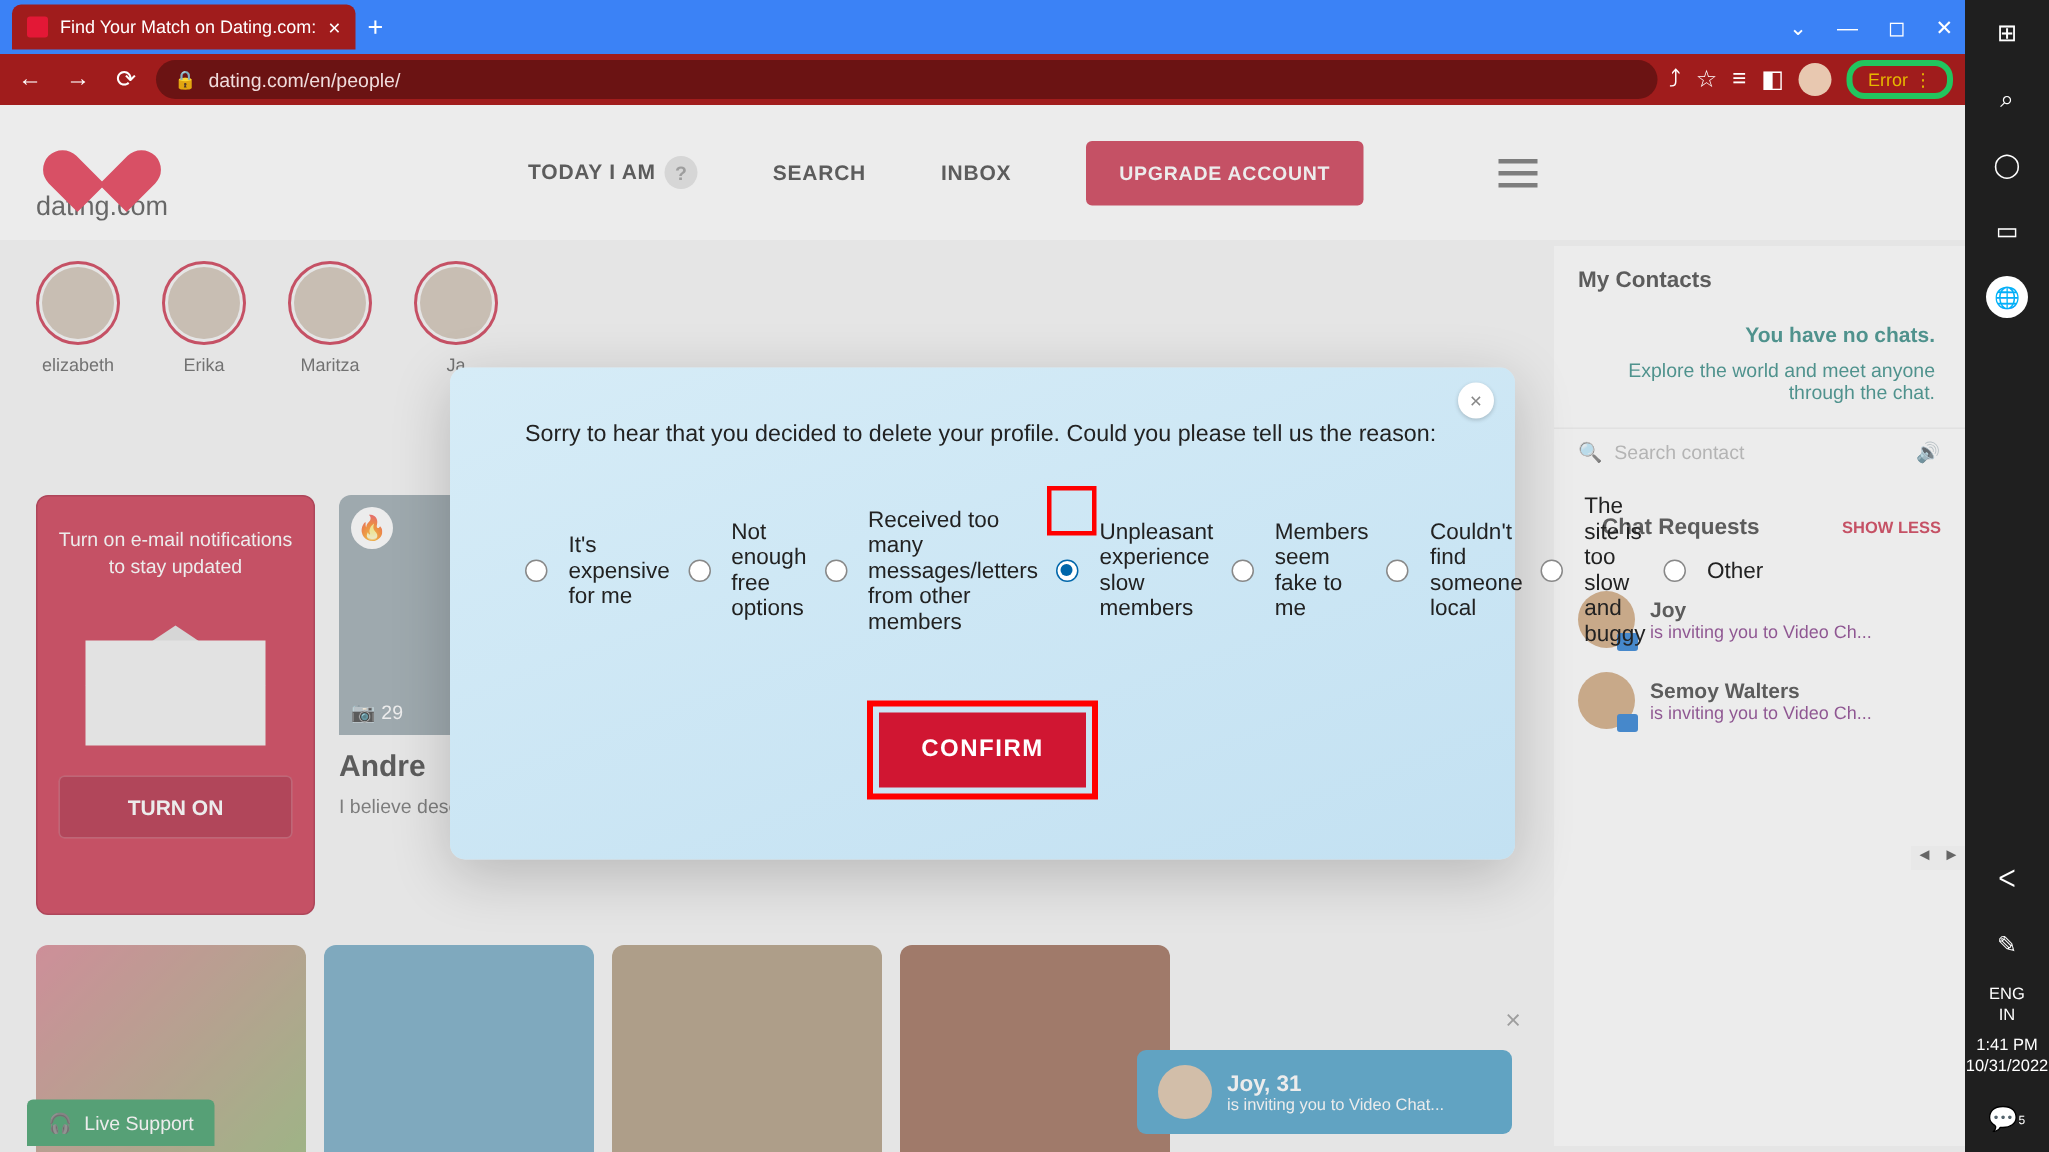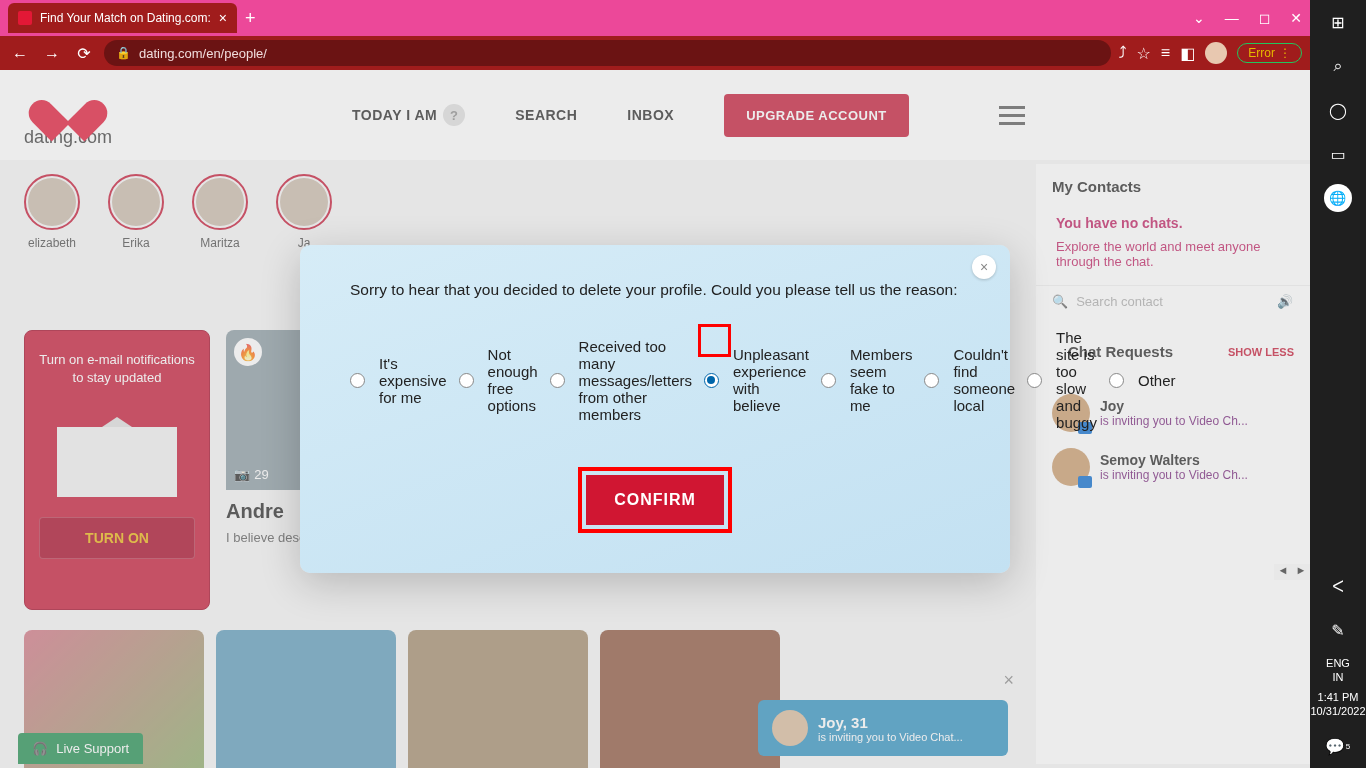--- a/index.html
+++ b/index.html
@@ -9,36 +9,36 @@
 .win-strip{position:absolute;right:0;top:0;width:56px;height:768px;background:#1f1f1f;display:flex;flex-direction:column;align-items:center;color:#fff;}
 .win-strip .ico{width:32px;height:32px;display:flex;align-items:center;justify-content:center;margin:6px 0;font-size:16px;}
 .win-strip .spacer{flex:1;}
 .win-strip .lang{font-size:11px;text-align:center;line-height:14px;margin-top:4px;}
 .win-strip .clock{font-size:11px;text-align:center;line-height:14px;margin:6px 0;}
 .win-strip .chrome-ico{width:28px;height:28px;border-radius:50%;background:#fff;display:flex;align-items:center;justify-content:center;font-size:14px;}
 
 .browser{position:absolute;left:0;top:0;width:1310px;height:768px;background:#fff;}
 
 
-.tabbar{height:36px;background:#ec4899;display:flex;align-items:center;padding:0 8px;color:#fff;}
+.tabbar{height:36px;background:#3b82f6;display:flex;align-items:center;padding:0 8px;color:#fff;}
 .tabbar .tab{height:30px;background:#a01c1c;border-radius:6px 6px 0 0;display:flex;align-items:center;padding:0 10px;font-size:12px;gap:8px;max-width:230px;}
 .tabbar .tab .fav{width:14px;height:14px;background:#e31836;border-radius:2px;}
 .tabbar .tab .title{white-space:nowrap;overflow:hidden;text-overflow:ellipsis;flex:1;}
 .tabbar .tab .x{font-size:14px;}
 .tabbar .newtab{margin-left:8px;font-size:18px;}
 .tabbar .win-controls{margin-left:auto;display:flex;gap:20px;font-size:14px;}
 
 
 .addrbar{height:34px;background:#a01c1c;display:flex;align-items:center;padding:0 8px;gap:8px;color:#fff;}
 .addrbar .nav-ico{width:24px;height:24px;display:flex;align-items:center;justify-content:center;font-size:16px;}
 .addrbar .url{flex:1;height:26px;background:#6b1313;border-radius:13px;display:flex;align-items:center;padding:0 12px;font-size:13px;gap:8px;color:#f0dcdc;}
 .addrbar .url .lock{font-size:12px;}
 .addrbar .right-icons{display:flex;gap:10px;align-items:center;}
 .addrbar .avatar{width:22px;height:22px;border-radius:50%;background:#e8c8b0;}
-.addrbar .error-btn{border:1px solid #22c55e;color:#e6b800;border-radius:12px;padding:2px 10px;font-size:12px;display:flex;align-items:center;gap:4px;}
+.addrbar .error-btn{border:4px solid #22c55e;color:#e6b800;border-radius:12px;padding:2px 10px;font-size:12px;display:flex;align-items:center;gap:4px;}
 
 
 .page{position:relative;height:698px;background:#f5f5f5;}
 .page .dim{position:absolute;inset:0;background:rgba(200,200,200,0.35);pointer-events:none;}
 
 .header{height:90px;background:#fff;display:flex;align-items:center;padding:0 24px;gap:40px;}
 .logo{display:flex;flex-direction:column;align-items:center;}
 .logo .heart{width:48px;height:42px;position:relative;}
 .logo .heart::before,.logo .heart::after{content:"";position:absolute;width:26px;height:40px;background:#e01030;border-radius:26px 26px 0 0;top:0;}
 .logo .heart::before{left:0;transform:rotate(-45deg);transform-origin:100% 100%;}
@@ -56,21 +56,21 @@
 .story .ring{width:56px;height:56px;border-radius:50%;border:2px solid #c41230;padding:2px;}
 .story .ring .pic{width:100%;height:100%;border-radius:50%;background:#c8b8a8;}
 .story .name{font-size:12px;color:#444;}
 
 .content{position:absolute;left:24px;top:260px;display:flex;gap:16px;}
 .notif-card{width:186px;height:280px;background:#c41230;border-radius:8px;border:1px solid #a00020;color:#fff;display:flex;flex-direction:column;align-items:center;padding:20px 14px;text-align:center;}
 .notif-card .msg{font-size:13px;line-height:18px;}
 .notif-card .env{width:120px;height:90px;margin:20px 0;position:relative;}
 .notif-card .env .body{position:absolute;bottom:0;width:120px;height:70px;background:#f0f0f0;}
 .notif-card .env .flap{position:absolute;top:10px;left:0;width:0;height:0;border-left:60px solid transparent;border-right:60px solid transparent;border-bottom:40px solid #ddd;}
-.notif-card .btn{width:100%;background:#a50020;color:#eab308;font-weight:bold;font-size:14px;padding:12px 0;border:1px solid #fff3;border-radius:4px;}
+.notif-card .btn{width:100%;background:#a50020;color:#ffffff;font-weight:bold;font-size:14px;padding:12px 0;border:1px solid #fff3;border-radius:4px;}
 
 .profile-card{width:186px;}
 .profile-card .photo{height:160px;background:#8898a0;border-radius:8px 8px 0 0;position:relative;}
 .profile-card .flame{position:absolute;top:8px;left:8px;width:28px;height:28px;border-radius:50%;background:#fff;display:flex;align-items:center;justify-content:center;color:#ff7a00;font-size:16px;}
 .profile-card .count{position:absolute;bottom:8px;left:8px;color:#fff;font-size:13px;display:flex;align-items:center;gap:4px;}
 .profile-card .name{font-size:20px;font-weight:bold;color:#222;margin:10px 0 6px;}
 .profile-card .bio{font-size:13px;color:#555;line-height:17px;}
 
 .grid2{position:absolute;left:24px;top:560px;display:flex;gap:12px;}
 .thumb{width:180px;height:180px;background:#b0a088;border-radius:8px;}
@@ -86,21 +86,21 @@
 .video-invite .close{position:absolute;right:-6px;top:-30px;color:#888;font-size:18px;}
 
 .activate{position:absolute;right:38px;bottom:38px;color:#888;font-size:13px;text-align:left;}
 .activate .t{font-size:20px;color:#999;}
 
 .live-support{position:absolute;left:18px;bottom:4px;background:#1a8a4a;color:#fff;font-size:13px;padding:8px 14px;border-radius:4px 4px 0 0;display:flex;align-items:center;gap:8px;}
 
 
 .sidebar{position:absolute;right:0;top:94px;width:274px;height:600px;background:#fff;}
 .sidebar h3{font-size:15px;font-weight:bold;padding:14px 16px;color:#222;}
-.sidebar .nochats{font-size:13px;text-align:left;padding:6px 20px 16px;color:#be185d;}
+.sidebar .nochats{font-size:13px;text-align:right;padding:6px 20px 16px;color:#0f766e;}
 .sidebar .nochats b{display:block;font-size:14px;margin-bottom:8px;}
 .sidebar .search{display:flex;align-items:center;padding:8px 16px;color:#aaa;font-size:13px;gap:8px;border-top:1px solid #eee;}
 .sidebar .req-head{display:flex;justify-content:space-between;align-items:center;padding:12px 16px;}
 .sidebar .req-head .sl{color:#c41230;font-size:11px;font-weight:bold;text-align:right;}
 .sidebar .req{display:flex;gap:10px;padding:8px 16px;align-items:center;}
 .sidebar .req .av{width:38px;height:38px;border-radius:50%;background:#c89868;position:relative;}
 .sidebar .req .av .vid{position:absolute;right:-2px;bottom:-2px;width:14px;height:12px;background:#0066cc;border-radius:2px;}
 .sidebar .req .info .n{font-size:14px;font-weight:bold;color:#222;}
 .sidebar .req .info .s{font-size:12px;color:#701a75;white-space:nowrap;overflow:hidden;text-overflow:ellipsis;width:180px;}
 
@@ -307,21 +307,21 @@
           <label class="opt">
               <span class="radio"></span>
               <span>Not enough free options</span>
             </label>
           <label class="opt">
               <span class="radio"></span>
               <span>Received too many messages/letters from other members</span>
             </label>
           <label class="opt selected highlighted">
               <span class="radio"></span>
-              <span>Unpleasant experience with believe</span>
+              <span>Unpleasant experience slow members</span>
             </label>
           <label class="opt">
               <span class="radio"></span>
               <span>Members seem fake to me</span>
             </label>
           <label class="opt">
               <span class="radio"></span>
               <span>Couldn't find someone local</span>
             </label>
           <label class="opt">

